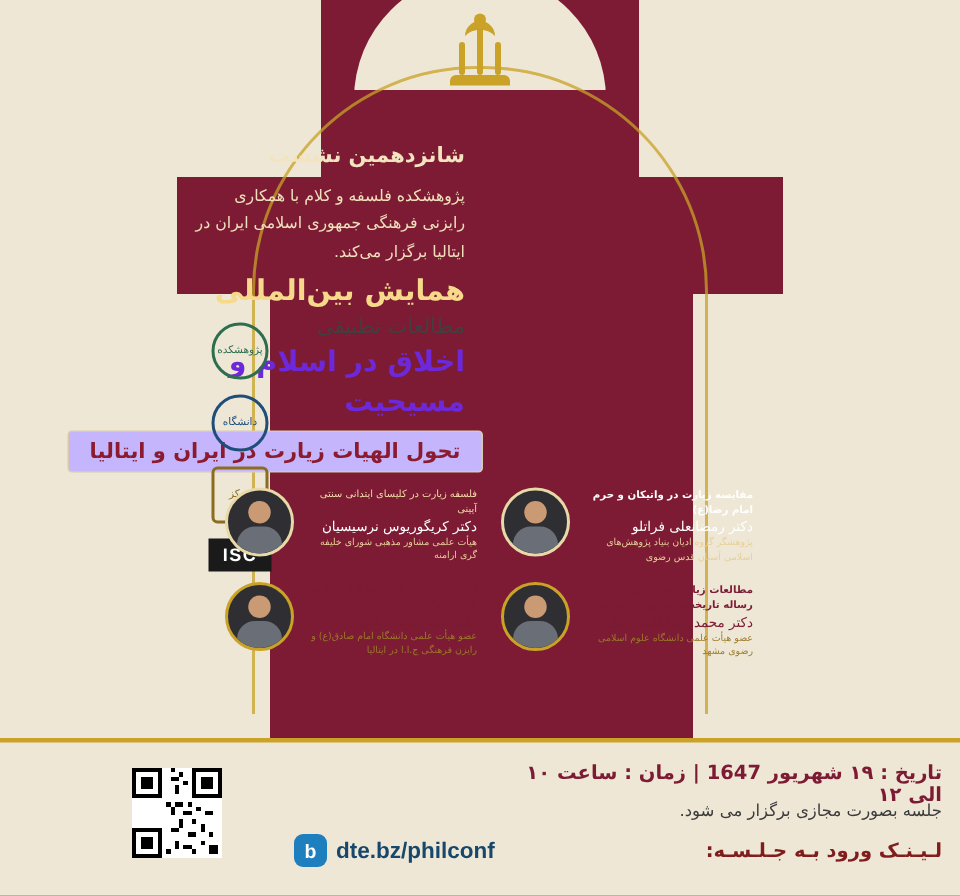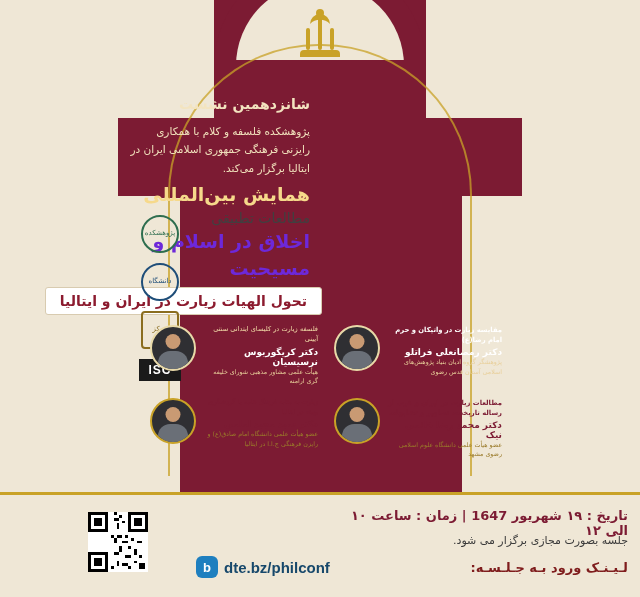--- a/index.html
+++ b/index.html
@@ -68,21 +68,21 @@
     color:#f0e0bb;font-size:10.5px;line-height:1.75;text-align:right;
   }
 
   .title-block{position:absolute;right:330px;top:182px;width:210px;text-align:right;}
   .t-line1{color:#f6d98b;font-size:19px;font-weight:bold;line-height:1.35;}
   .t-line2{color:#404040;font-size:14px;font-weight:normal;line-height:1.45;letter-spacing:1px;}
   .t-line3{color:#6d28d9;font-size:19px;font-weight:bold;line-height:1.45;}
 
   .subtitle-pill{
     position:absolute;right:318px;top:287px;
-    background:#ffffff;border:1px solid #d8cbb0;
+    background:#c4b5fd;border:1px solid #d8cbb0;
     padding:5px 14px;border-radius:3px;
     color:#8c1b2f;font-size:14px;font-weight:bold;white-space:nowrap;
   }
 
   
   .logos{position:absolute;left:130px;top:215px;width:60px;text-align:center;}
   .logo{margin-bottom:10px;display:flex;justify-content:center;}
   .logo-badge{
     width:34px;height:34px;border-radius:50%;
     border:2px solid #2e6e4f;color:#2e6e4f;
@@ -104,21 +104,21 @@
   .avatar{
     width:42px;height:42px;border-radius:50%;
     background:#2f2f33;border:2px solid #e8d9a8;flex:0 0 auto;position:relative;overflow:hidden;
   }
   .avatar i{position:absolute;left:50%;transform:translateX(-50%);}
   .av-head{top:7px;width:15px;height:15px;border-radius:50%;background:#c99a73;}
   .av-body{top:24px;width:30px;height:20px;border-radius:12px 12px 0 0;background:#6a6f77;}
   .sp-text{flex:1;text-align:right;}
   .sp-topic{color:#f2dca8;font-size:6.6px;line-height:1.5;}
   .sp-topic2{color:#ffffff;font-size:6.8px;font-weight:bold;line-height:1.5;}
-  .sp-name{color:#ffffff;font-size:9px;font-weight:bold;margin-top:2px;}
+  .sp-name{color:#ffffff;font-size:9px;font-weight:normal;margin-top:2px;}
   .sp-aff{color:#e8cf9a;font-size:6.3px;line-height:1.5;}
 
   
   .srow.light .sp-topic{color:#7c1b33;}
   .srow.light .sp-topic2{color:#7c1b33;}
   .srow.light .sp-name{color:#7c1b33;}
   .srow.light .sp-aff{color:#9a7b2a;}
   .srow.light .avatar{border-color:#c9a227;}
 
   

